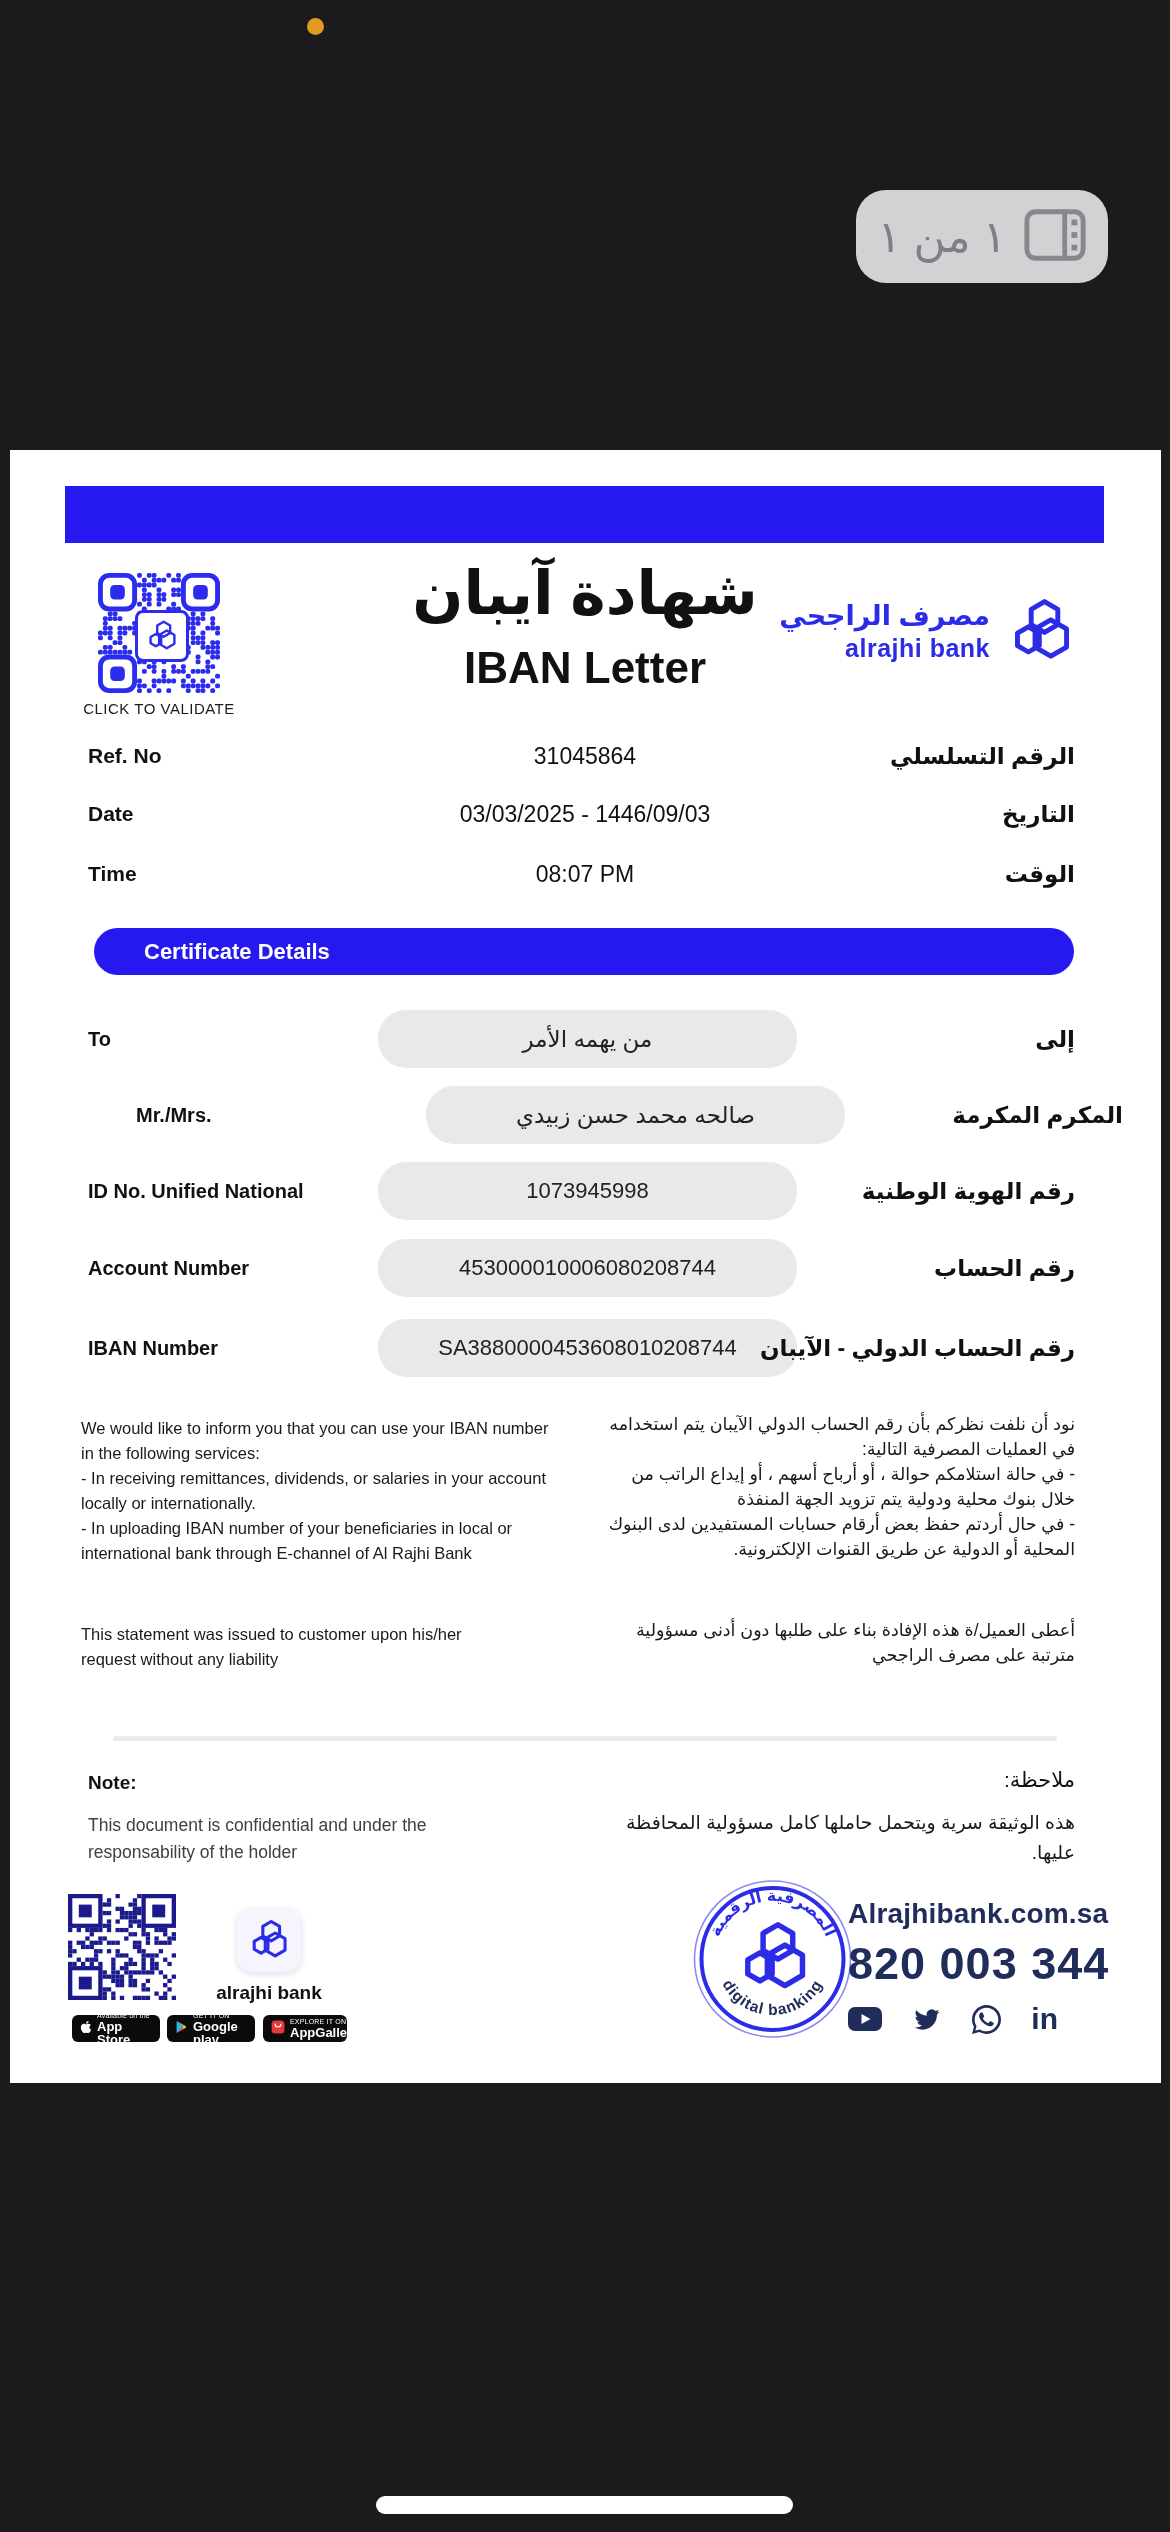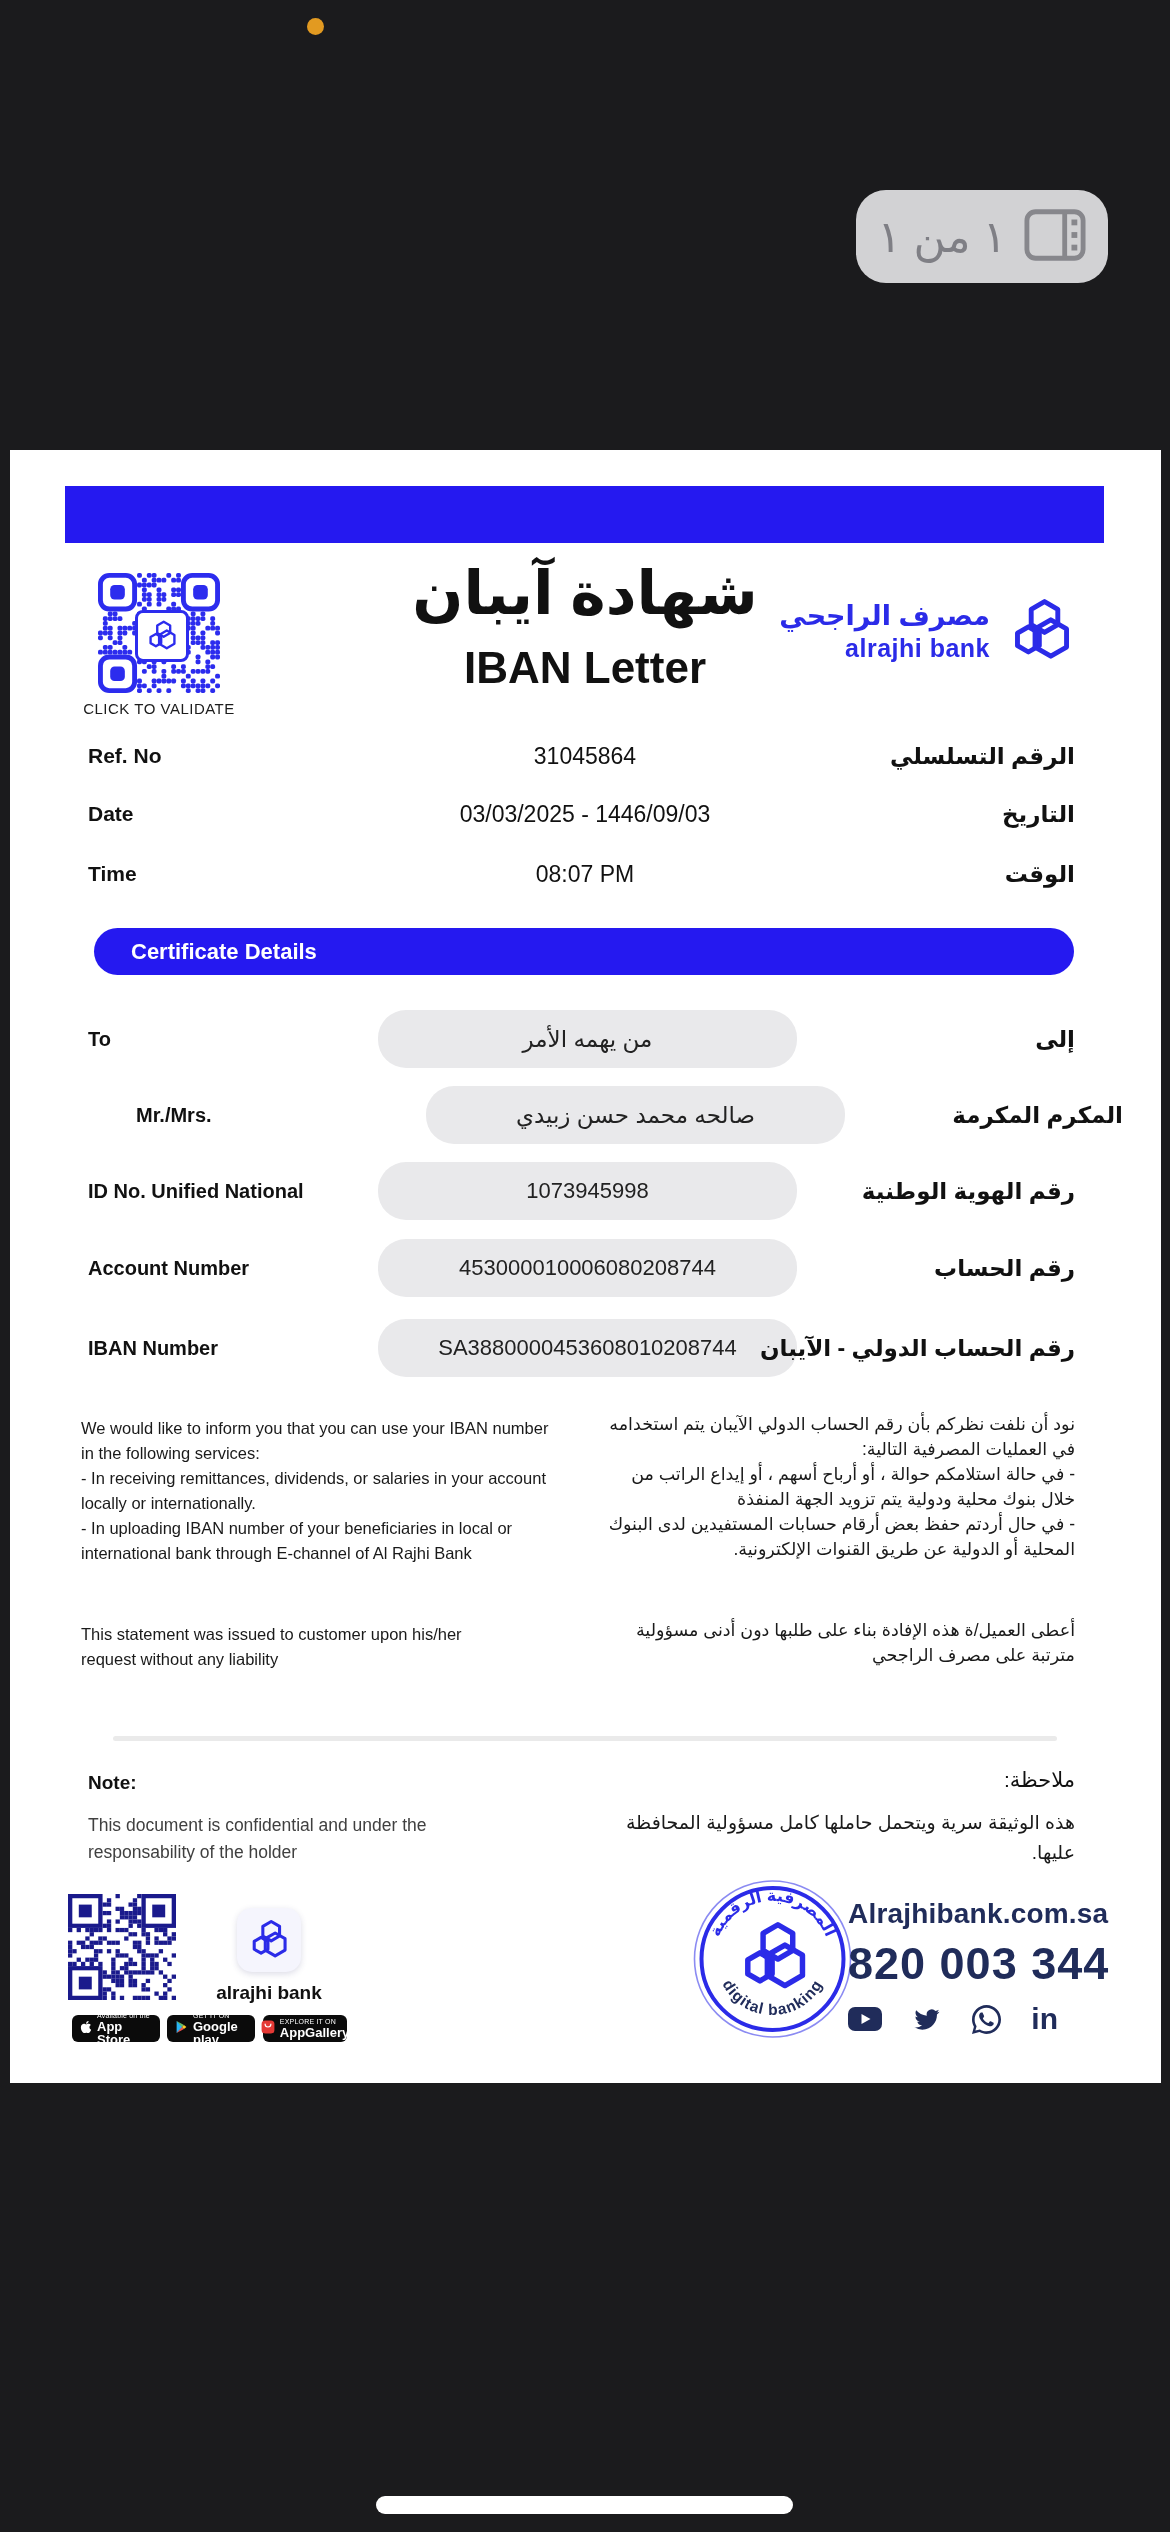--- a/index.html
+++ b/index.html
@@ -28,21 +28,21 @@
   #logo-text{left:740px;top:150px;width:240px;text-align:right;color:#2b2be8;}
   #logo-text .l1{font-size:27px;font-weight:bold;direction:rtl;}
   #logo-text .l2{font-size:25px;font-weight:bold;letter-spacing:.5px;margin-top:2px;}
   
   .meta-row{left:0;width:1151px;height:40px;}
   .meta-label{position:absolute;left:78px;top:0;font-size:21px;font-weight:600;color:#111;line-height:40px;}
   .meta-value{position:absolute;left:260px;width:630px;top:0;text-align:center;font-size:23px;color:#111;line-height:40px;}
   .meta-ar{position:absolute;left:665px;width:400px;top:0;text-align:right;font-size:23px;font-weight:bold;color:#111;line-height:40px;direction:rtl;}
   
   #cert-pill{left:84px;top:478px;width:980px;height:47px;border-radius:24px;background:#2519f0;}
-  #cert-pill span{margin-left:37px;line-height:47px;color:#fff;font-size:22px;font-weight:bold;}
+  #cert-pill span{margin-left:50px;line-height:47px;color:#fff;font-size:22px;font-weight:bold;}
   .drow{left:0;width:1151px;height:58px;}
   .drow .lab{position:absolute;left:78px;font-size:20px;font-weight:600;color:#111;line-height:58px;}
   .drow .pill{position:absolute;left:368px;width:419px;height:58px;border-radius:28px;background:#e9e9eb;
               text-align:center;font-size:22px;color:#222;line-height:58px;}
   .drow .pill.rtl{direction:rtl;font-size:23px;}
   .drow .ar{position:absolute;left:665px;width:400px;text-align:right;font-size:23px;font-weight:bold;color:#111;line-height:58px;direction:rtl;}
   
   .para-en{left:71px;width:480px;font-size:16.5px;line-height:25px;color:#1a1a1a;}
   .para-ar{left:590px;width:475px;text-align:right;direction:rtl;font-size:17.5px;line-height:25px;color:#1a1a1a;}
   
@@ -55,21 +55,21 @@
   #qr-bottom{left:58px;top:1444px;width:108px;height:106px;}
   #app-icon{left:227px;top:1458px;width:64px;height:64px;border-radius:15px;background:#f5f5fd;
             box-shadow:0 2px 6px rgba(60,60,120,.18);display:flex;align-items:center;justify-content:center;color:#2b2be8;}
   #app-icon-label{left:197px;top:1532px;width:124px;text-align:center;font-size:19px;font-weight:bold;color:#111;}
   .badge{top:1565px;height:27px;border-radius:6px;background:#0b0b0b;color:#fff;display:flex;align-items:center;gap:5px;padding:0 8px;box-sizing:border-box;}
   .badge .bt{display:flex;flex-direction:column;line-height:1;}
   .badge .bt .small{font-size:7px;letter-spacing:.2px;}
   .badge .bt .big{font-size:13px;font-weight:bold;margin-top:1px;}
   #badge-appstore{left:62px;width:88px;}
   #badge-google{left:157px;width:88px;}
-  #badge-gallery{left:253px;width:84px;justify-content:center;}
+  #badge-gallery{left:253px;width:84px;}
   #stamp{left:682px;top:1428px;width:161px;height:162px;}
   #footer-right{left:838px;top:1448px;width:212px;color:#202c5a;}
   #site{font-size:28px;font-weight:bold;letter-spacing:.2px;}
   #phone{font-size:45px;font-weight:bold;margin-top:8px;letter-spacing:1px;white-space:nowrap;}
   #socials{margin-top:14px;display:flex;align-items:center;justify-content:space-between;width:210px;}
   #socials svg{display:block;}
   #li-label{font-size:30px;font-weight:bold;color:#202c5a;line-height:1;}
   .hidden-defs{position:absolute;width:0;height:0;overflow:hidden;}
 </style>
 </head>

